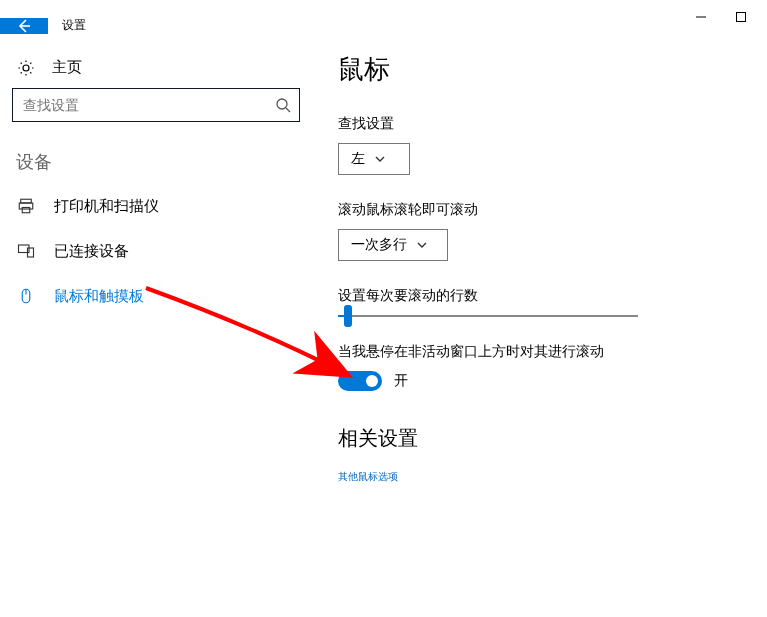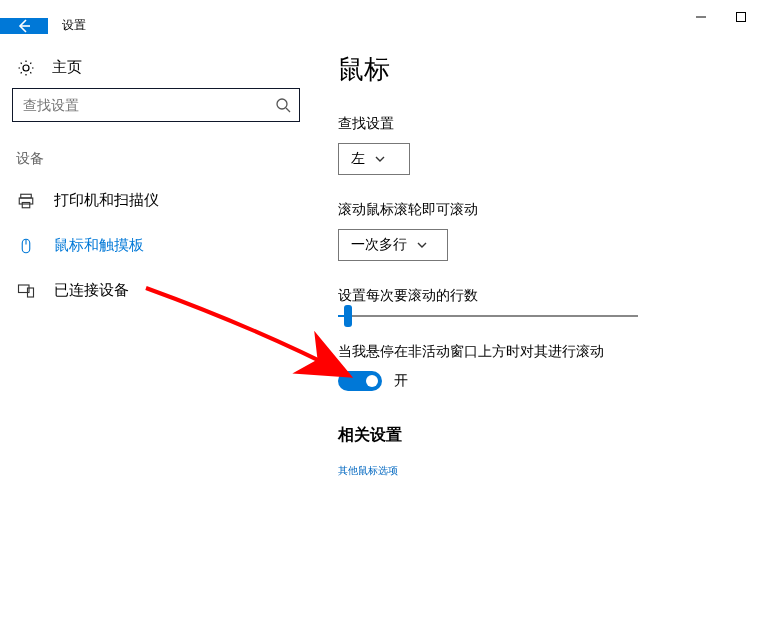--- a/index.html
+++ b/index.html
@@ -82,26 +82,25 @@
     flex: 1;
     border: none;
     outline: none;
     font-size: 14px;
     background: transparent;
     color: #555;
   }
   .search-icon { color: #555; display:flex; }
   .group-title {
     color: #666;
-    font-size: 14px;
+    font-size: 18px;
     padding: 4px 4px 10px 4px;
   }
   .nav-item {
     display: flex;
-    align-items: center;
     gap: 18px;
     padding: 13px 4px;
     cursor: pointer;
     font-size: 15px;
   }
   .nav-item .icon {
     width: 20px;
     display: flex;
     justify-content: center;
     color: #333;
@@ -175,22 +174,22 @@
     cursor: pointer;
   }
   .toggle-knob {
     position: absolute;
     width: 12px; height: 12px;
     border-radius: 50%;
     background: #fff;
     right: 4px; top: 4px;
   }
   h2.section-title {
-    font-size: 16px;
-    font-weight: 700;
+    font-size: 20px;
+    font-weight: 400;
     margin: 34px 0 18px 0;
   }
   .link {
     color: #0067c0;
     cursor: pointer;
     font-size: 10px;
   }
 
   
   .arrow-svg {
@@ -253,38 +252,38 @@
       <span class="icon">
         <svg width="18" height="18" viewBox="0 0 24 24">
             <rect x="5" y="3" width="14" height="5" fill="none" stroke="#333" stroke-width="1.5"></rect>
             <rect x="3" y="8" width="18" height="8" fill="none" stroke="#333" stroke-width="1.5"></rect>
             <rect x="7" y="14" width="10" height="7" fill="none" stroke="#333" stroke-width="1.5"></rect>
           </svg>
       </span>
       <span>打印机和扫描仪</span>
     </div>
 
+    <div class="nav-item">
+      <span class="icon">
+        <svg width="18" height="18" viewBox="0 0 24 24">
+            <rect x="2" y="4" width="14" height="10" fill="none" stroke="#333" stroke-width="1.5"></rect>
+            <rect x="14" y="8" width="8" height="12" fill="none" stroke="#333" stroke-width="1.5"></rect>
+          </svg>
+      </span>
+      <span>已连接设备</span>
+    </div>
+
     <div class="nav-item selected">
       <span class="icon">
         <svg width="18" height="18" viewBox="0 0 24 24">
             <rect x="7" y="3" width="10" height="18" rx="5" fill="none" stroke="#0078d7" stroke-width="1.5"></rect>
             <line x1="12" y1="3" x2="12" y2="10" stroke="#0078d7" stroke-width="1.5"></line>
           </svg>
       </span>
       <span>鼠标和触摸板</span>
-    </div>
-
-    <div class="nav-item">
-      <span class="icon">
-        <svg width="18" height="18" viewBox="0 0 24 24">
-            <rect x="2" y="4" width="14" height="10" fill="none" stroke="#333" stroke-width="1.5"></rect>
-            <rect x="14" y="8" width="8" height="12" fill="none" stroke="#333" stroke-width="1.5"></rect>
-          </svg>
-      </span>
-      <span>已连接设备</span>
     </div>
 
 
 
   </div>
 
   <div class="main">
     <h1 class="page-title">鼠标</h1>
 
     <div class="field">

